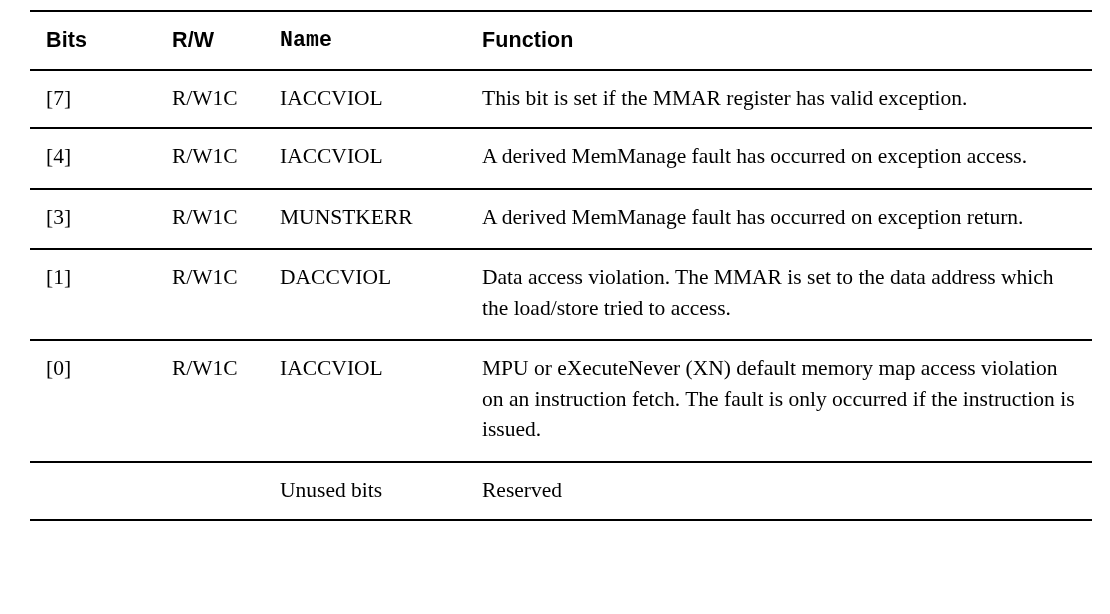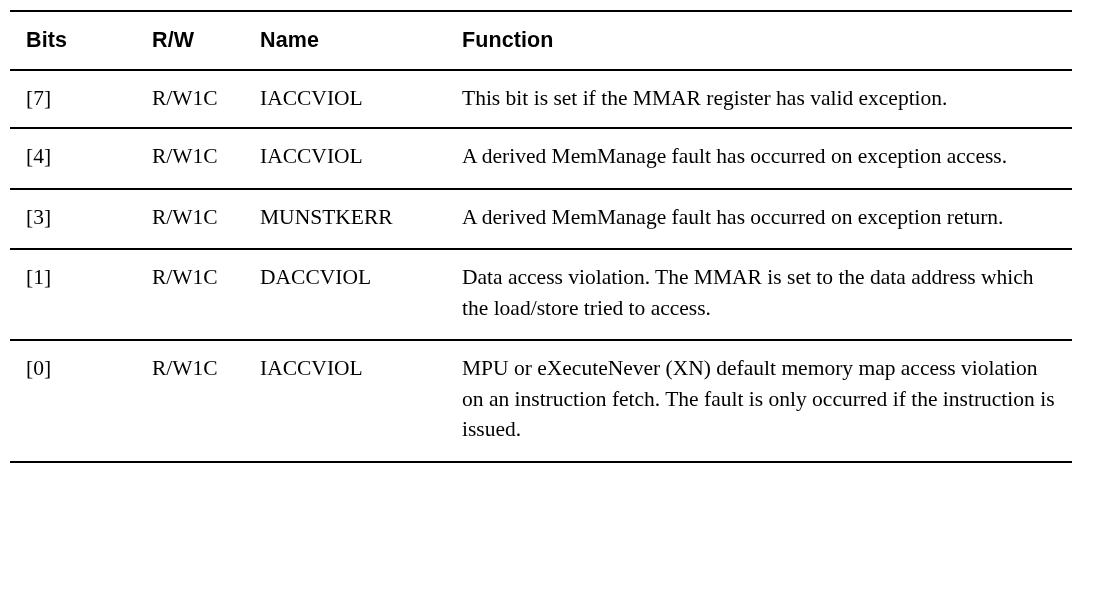--- a/index.html
+++ b/index.html
@@ -18,21 +18,21 @@
   }
 
   .sheet {
     position: relative;
     width: 1110px;
     height: 614px;
   }
 
   table.reg-table {
     position: absolute;
-    left: 10px;
+    left: 30px;
     top: 10px;
     width: 1062px;
     border-collapse: collapse;
     table-layout: fixed;
   }
 
   table.reg-table col.c-bits     { width: 126px; }
   table.reg-table col.c-rw       { width: 109px; }
   table.reg-table col.c-name     { width: 196px; }
   table.reg-table col.c-function { width: 631px; }
@@ -45,21 +45,21 @@
     vertical-align: top;
     padding: 17px 0 16px 16px;
     letter-spacing: 0.1px;
     border-top: 2px solid #000000;
     border-bottom: 2px solid #000000;
     line-height: 1.1;
     white-space: nowrap;
   }
   thead th.h-bits     { padding-left: 16px; }
   thead th.h-rw       { padding-left: 16px; }
-  thead th.h-name     { padding-left: 15px; }
+  thead th.h-name     { padding-left: 15px; font-family: Liberation Mono, monospace; }
   thead th.h-function { padding-left: 21px; }
 
   tbody td {
     font-family: "Liberation Serif", "DejaVu Serif", serif;
     font-size: 21.5px;
     line-height: 1.42;
     text-align: left;
     vertical-align: top;
     padding: 12px 0 14px 16px;
     border-bottom: 2px solid #000000;
@@ -124,16 +124,22 @@
         <td class="d-rw">R/W1C</td>
         <td class="d-name">DACCVIOL</td>
         <td class="d-function">Data access violation. The MMAR is set to the data address which the load/store tried to access.</td>
       </tr>
       <tr class="row-tall">
         <td class="d-bits">[0]</td>
         <td class="d-rw">R/W1C</td>
         <td class="d-name">IACCVIOL</td>
         <td class="d-function">MPU or eXecuteNever (XN) default memory map access violation on an instruction fetch. The fault is only occurred if the instruction is issued.</td>
       </tr>
+      <tr>
+        <td class="d-bits"></td>
+        <td class="d-rw"></td>
+        <td class="d-name">Unused bits</td>
+        <td class="d-function">Reserved</td>
+      </tr>
     </tbody>
   </table>
 
 </div>
 
 </body></html>

